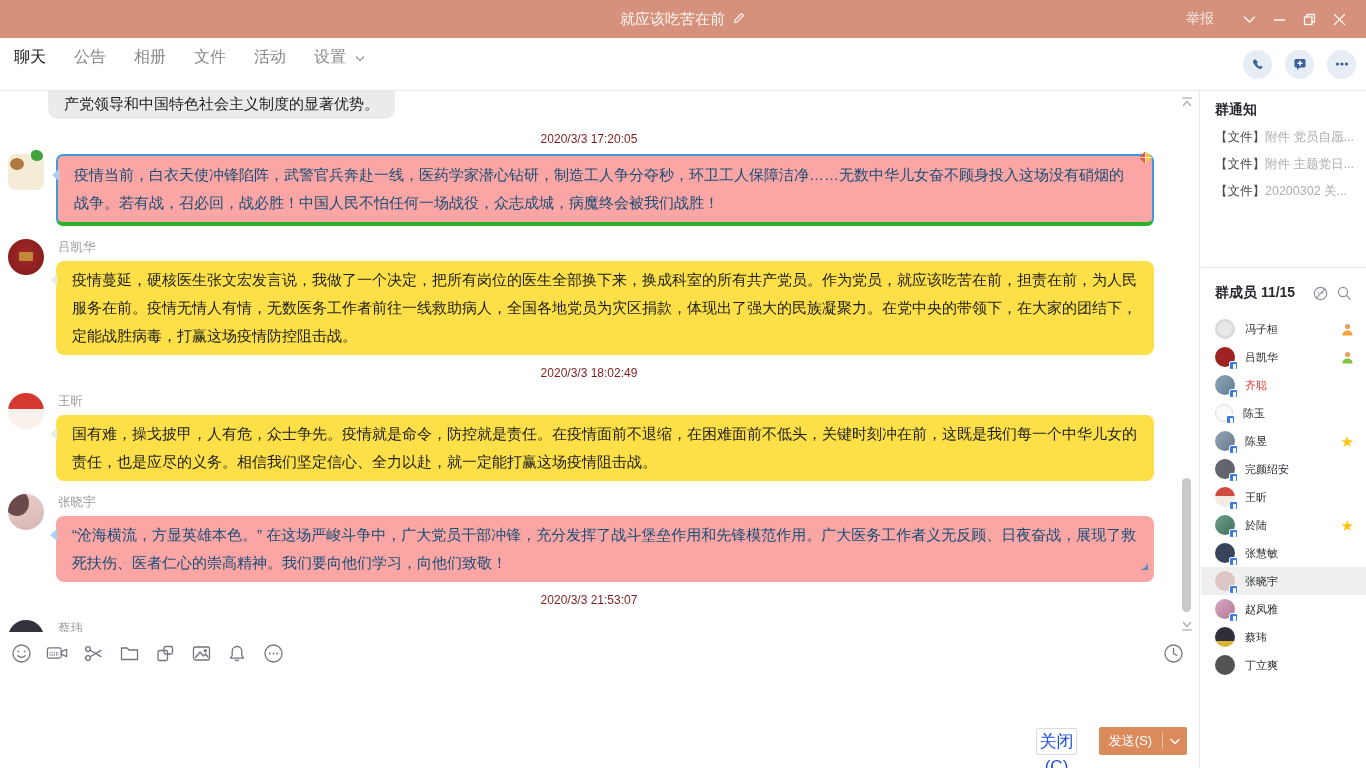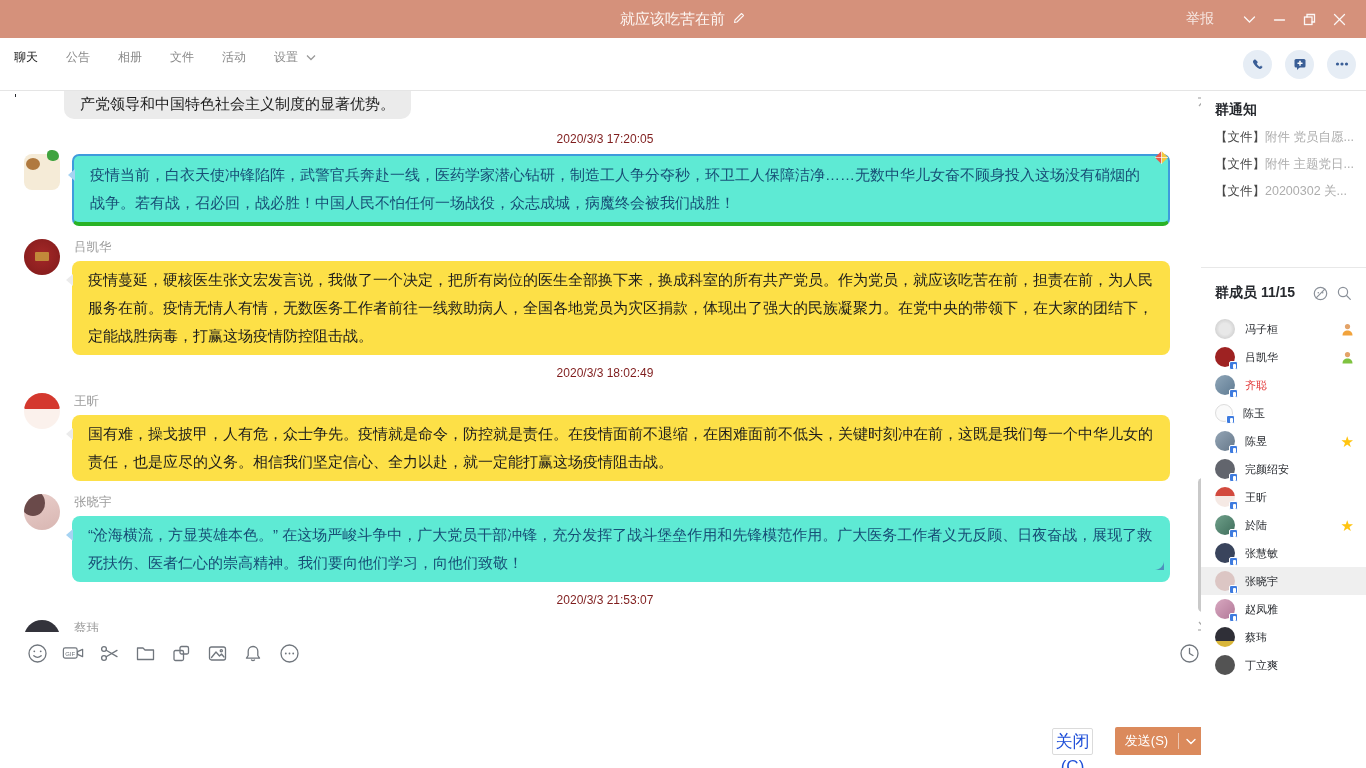--- a/index.html
+++ b/index.html
@@ -12,48 +12,48 @@
   .tb-title { position:absolute; left:50%; top:0; transform:translateX(-50%); height:38px;
               display:flex; align-items:center; gap:7px; color:#FDF6F2; font-size:15px; }
   .tb-right { position:absolute; right:12px; top:0; height:38px; display:flex; align-items:center; gap:0; }
   .tb-report { color:rgba(255,255,255,.78); font-size:14px; margin-right:20px; cursor:default; }
   .tb-btn { width:30px; height:38px; display:flex; align-items:center; justify-content:center; }
   .tb-btn svg { stroke:rgba(255,255,255,.92); stroke-width:1.3; fill:none; stroke-linecap:round; }
 
   
   .tabbar { position:absolute; top:38px; left:0; width:1366px; height:53px; background:#fff;
             border-bottom:1px solid #E5E5E5; display:flex; align-items:center; padding-left:14px; }
-  .tab { position:relative; height:66px; line-height:52px; margin-right:28px; font-size:12px; color:#8A8A8A; cursor:default; }
+  .tab { position:relative; height:66px; line-height:52px; margin-right:28px; font-size:16px; color:#8A8A8A; cursor:default; }
   .tab.active { color:#1A1A1A; }
   .tab.active::after { content:""; position:absolute; left:1px; right:1px; bottom:0; height:3px; background:#26292E; }
   .tab .chev { display:inline-block; margin-left:5px; }
   .tab .chev svg { stroke:#9A9A9A; stroke-width:1.3; fill:none; }
   .tab-actions { margin-left:auto; margin-right:10px; display:flex; gap:13px; }
   .circle-btn { width:29px; height:29px; border-radius:50%; background:#E6EDF5; display:flex; align-items:center; justify-content:center; }
 
   
   .main { position:absolute; top:91px; left:0; width:1366px; height:677px; }
-  .chat-pane { position:absolute; left:16px; top:0; width:1200px; height:677px; border-right:1px solid #E8E8E8; background:#fff;padding-left:32px; }
+  .chat-pane { position:absolute; left:0; top:0; width:1200px; height:677px; border-right:1px solid #E8E8E8; background:#fff;padding-left:32px; }
   .sidebar { position:absolute; left:1201px; top:0; width:165px; height:677px; background:#fff; }
 
   
   .messages { position:absolute; top:0; left:0; width:1178px; height:541px; overflow:hidden; }
   .partial-bubble { margin-left:48px; display:inline-block; background:#EBEBEB; color:#1C1C1C;
                     font-size:15px; line-height:26px; padding:0 16px 2px 16px; border-radius:0 0 10px 10px; }
   .timestamp { text-align:center; font-size:12px; color:#7f1d1d; }
   .ts1 { margin-top:13px; } .ts2 { margin-top:11px; } .ts3 { margin-top:11px; }
   .msg-row { display:flex; align-items:flex-start; padding-left:8px; margin-top:13px; }
   .msg-row.first { margin-top:8px; }
   .msg-body { margin-left:12px; max-width:1098px; }
   .sender-name { font-size:12.5px; color:#9B9B9B; margin:0 0 5px 2px; }
   .bubble { position:relative; font-size:15px; line-height:28px; padding:5px 16px; border-radius:8px; }
   .bubble.gray { background:#fde047; color:#1C1C1C; }
   .bubble.gray::before { content:""; position:absolute; left:-6px; top:13px;
         border-top:6px solid transparent; border-bottom:6px solid transparent; border-right:7px solid #EBEBEB; }
-  .bubble.blue { background:#5eead4; color:#174E75; }
+  .bubble.blue { background:#fca5a5; color:#174E75; }
   .bubble.blue::before { content:""; position:absolute; left:-6px; top:13px;
         border-top:6px solid transparent; border-bottom:6px solid transparent; border-right:7px solid #A6D3F2; }
   .bubble.selected { border:2px solid #3F9BDC; border-bottom:4px solid #2AB226; border-radius:7px; }
   .curl { position:absolute; right:5px; bottom:3px; }
   .kite { position:absolute; right:-1px; top:-10px; }
 
   
   .m-avatar { position:relative; width:36px; height:36px; border-radius:50%; flex:none; overflow:hidden; }
   .ma-hzying { background:#F5EBD7; border-radius:8px; overflow:visible; }
   .ma-hzying::before { content:""; position:absolute; left:2px; top:4px; width:14px; height:12px; border-radius:50%; background:#B0793F; }

